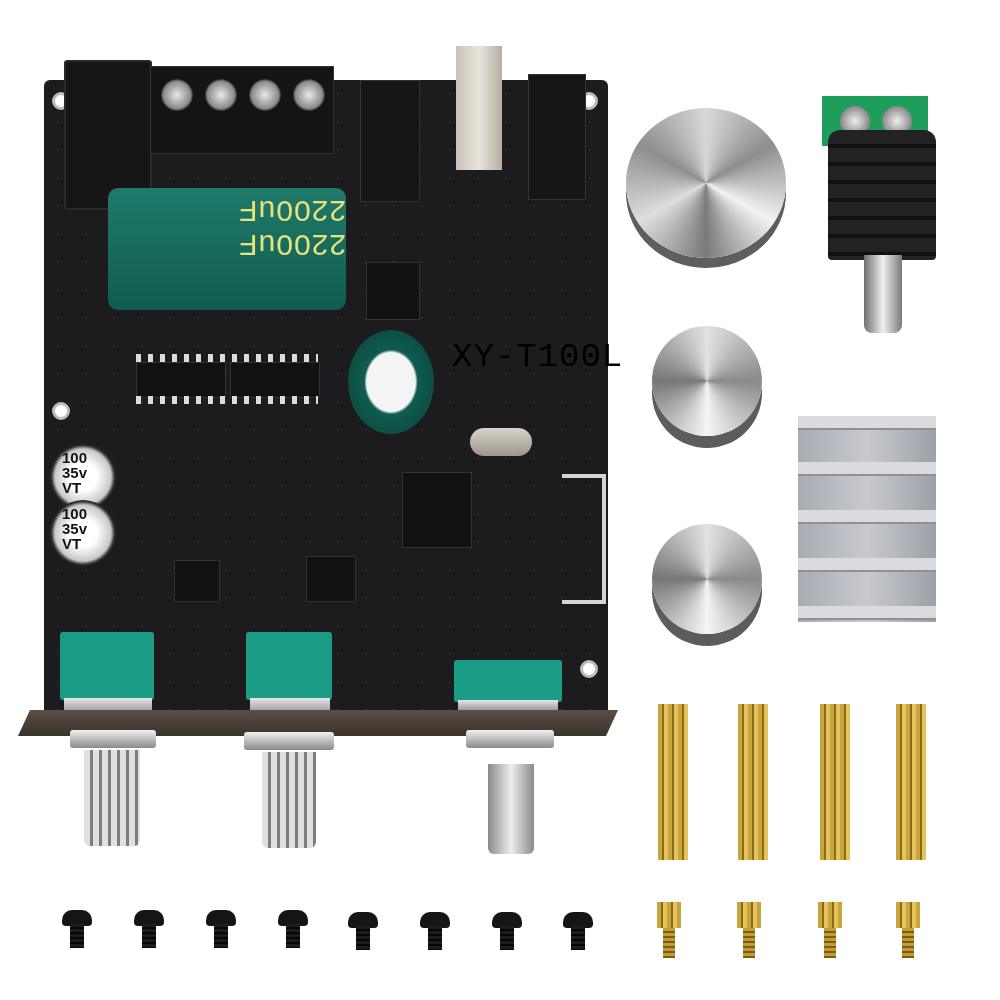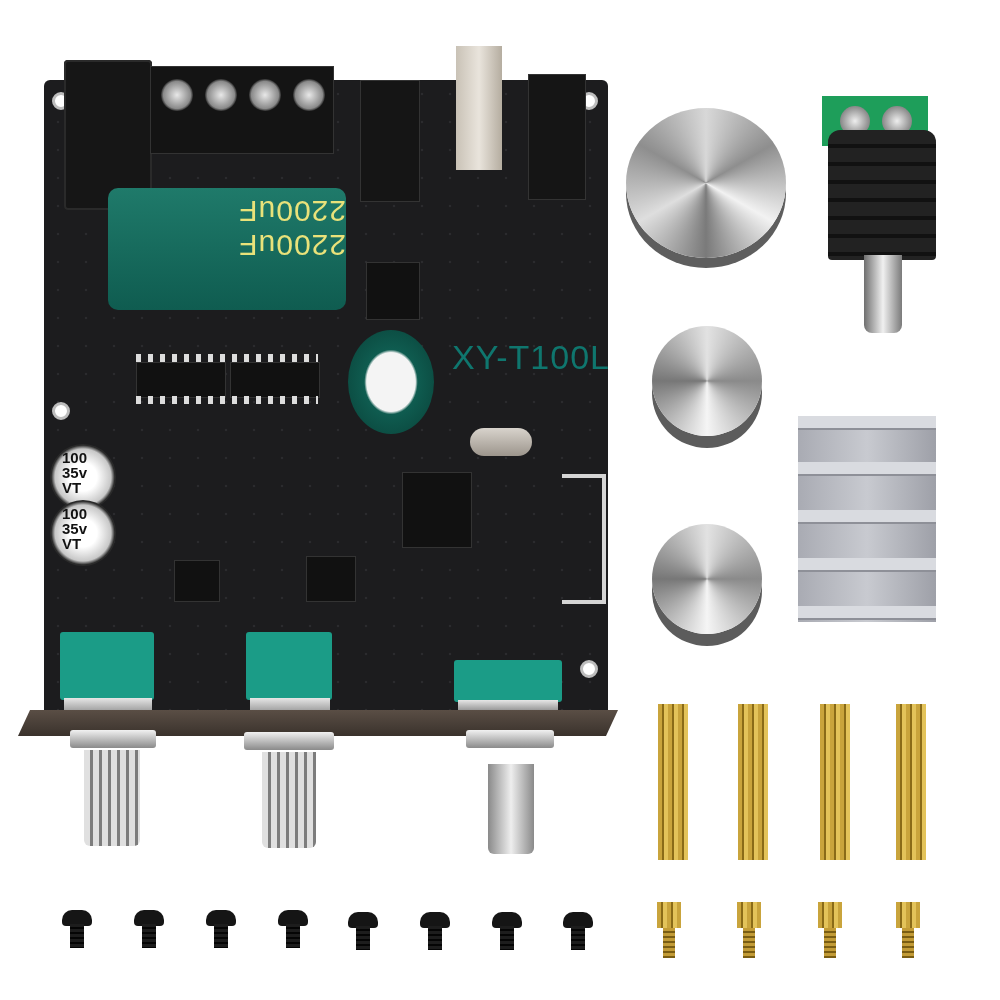--- a/index.html
+++ b/index.html
@@ -14,21 +14,21 @@
   .dcjack{left:64px;top:60px;width:88px;height:150px;background:#161616;border-radius:4px;box-shadow:inset 0 0 0 2px #2a2a2a;}
   .terminal{left:150px;top:66px;width:182px;height:86px;background:#141414;border:1px solid #333;}
   .screw{width:32px;height:32px;border-radius:50%;background:radial-gradient(#e8e8e8,#8a8a8a 60%,#333 70%);top:12px;}
   .cap-big{left:108px;top:188px;width:238px;height:122px;background:linear-gradient(#1f7a6a,#0f5c50);border-radius:10px;}
   .cap-big span{position:absolute;left:14px;top:6px;color:#e9e27a;font-size:30px;transform:rotate(180deg);letter-spacing:1px;}
   .cap-small{width:66px;height:66px;border-radius:50%;background:radial-gradient(#ffffff 30%,#c8c8c8 60%,#2a2a2a 68%);}
   .cap-small span{position:absolute;left:12px;top:6px;font-size:15px;line-height:15px;color:#111;font-weight:bold;white-space:pre;}
   .cap-mid{left:348px;top:330px;width:86px;height:104px;border-radius:50%;background:radial-gradient(#f4f4f4 40%,#0f5c50 44%,#0b4a40 80%);}
   .ic{background:#111;border:1px solid #333;}
   .pins{background:repeating-linear-gradient(90deg,#ddd 0 5px,transparent 5px 12px);}
-  .label{left:452px;top:338px;color:#0f766e;font-size:34px;letter-spacing:1px;}
+  .label{left:452px;top:338px;color:#000000;font-size:34px;letter-spacing:1px;font-family:Liberation Mono, monospace;}
   .pot{background:#1b9c87;border-radius:3px;}
   .pot-base{background:linear-gradient(#e6e6e6,#9a9a9a);}
   .shaft{background:repeating-linear-gradient(90deg,#e0e0e0 0 6px,#7d7d7d 6px 9px);border-radius:0 0 6px 6px;}
   .nut{background:linear-gradient(#f1f1f1,#8a8a8a);border-radius:3px;}
   .jack{background:#151515;border:1px solid #333;}
   .switch{left:456px;top:46px;width:46px;height:124px;background:linear-gradient(90deg,#c9c2b6,#e9e4dc,#b5ada0);}
   .crystal{left:470px;top:428px;width:62px;height:28px;border-radius:14px;background:linear-gradient(#d8d3cc,#9c958c);}
   .antenna{left:562px;top:474px;width:44px;height:130px;border:4px solid #d5d5d5;border-left:none;box-sizing:border-box;}
   
   .knob-big{left:626px;top:108px;width:160px;height:150px;border-radius:50%;

